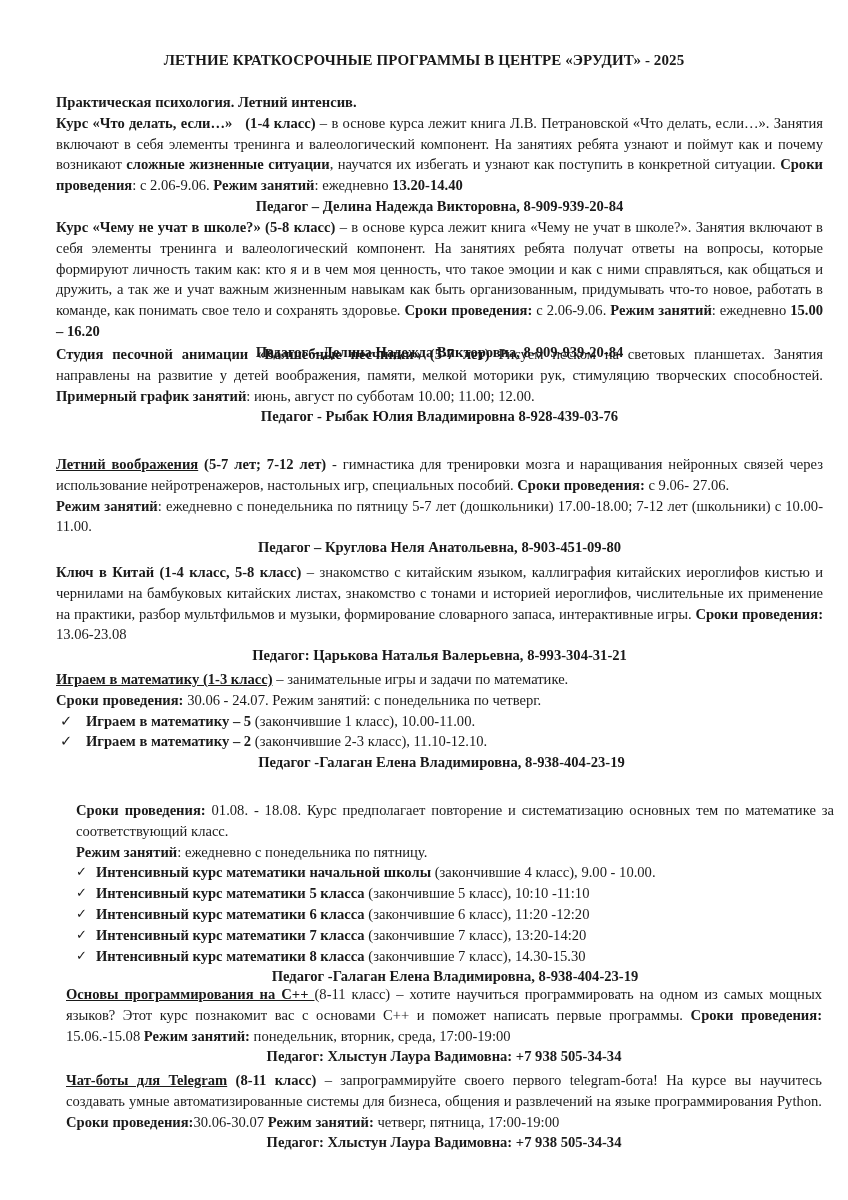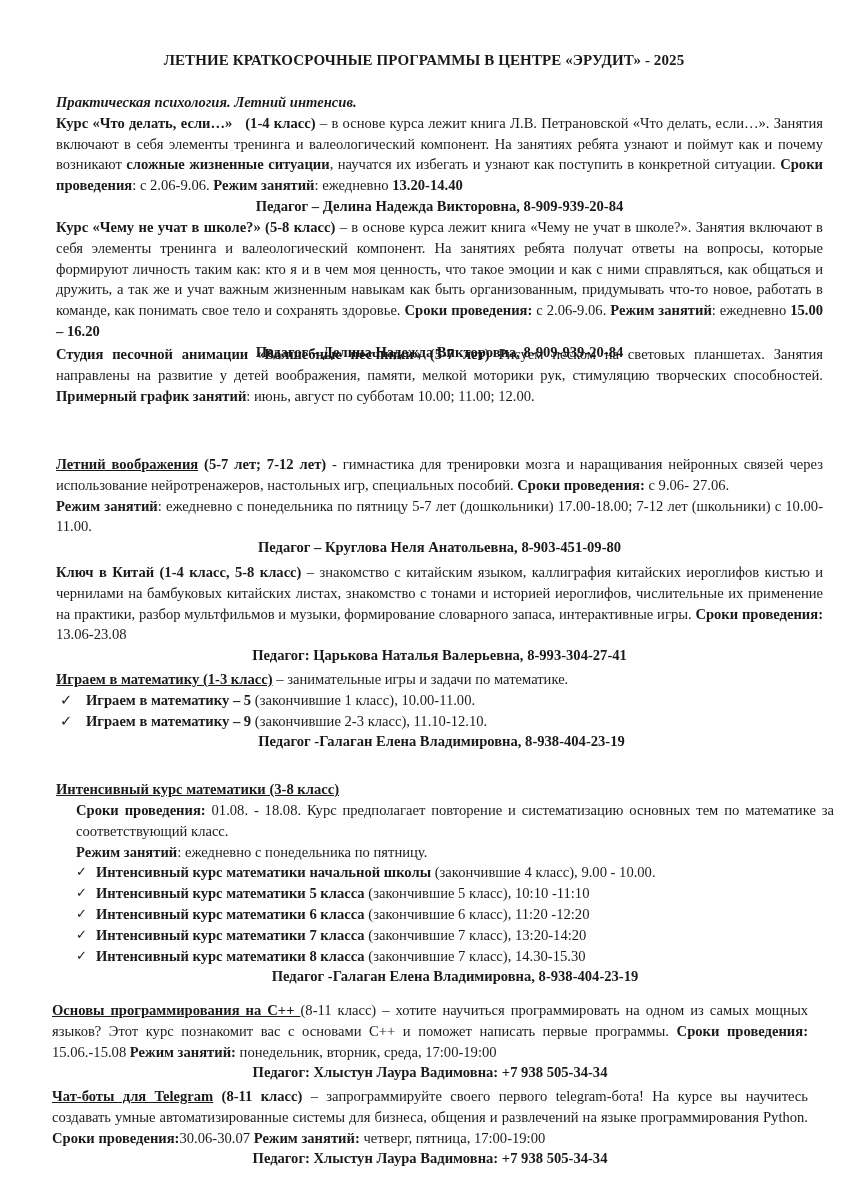--- a/index.html
+++ b/index.html
@@ -10,25 +10,25 @@
     font-size: 14.6px;
     line-height: 20.8px;
   }
   .page { position: relative; width: 848px; height: 1200px; }
   .title {
     position: absolute; top: 50px; left: 0; width: 848px;
     text-align: center; font-weight: bold; font-size: 15px; letter-spacing: 0.1px;
   }
   .block { position: absolute; left: 56px; width: 767px; text-align: justify; }
   .block.ind { left: 76px; width: 758px; }
-  .block.ind2 { left: 52px; width: 756px; margin-top: 16px; }
+  .block.ind2 { left: 66px; width: 756px; }
   p { margin: 0; }
   b { font-weight: bold; }
   .u { text-decoration: underline; font-weight: bold; }
-  .it { font-style: italic; font-weight: bold; }
+  .it { font-weight: bold; }
   .chk { display: block; padding-left: 30px; position: relative; text-align: left; }
   .chk .mark { position: absolute; left: 4px; top: 0; font-weight: normal; }
   .chk2 { display: block; padding-left: 20px; position: relative; text-align: left; }
   .chk2 .mark { position: absolute; left: 0; top: 0; font-size: 13px; }
   .teacher { font-weight: bold; text-align: center; }
   .ta-left { text-align: left; }
 </style>
 </head>
 <body>
 
@@ -49,55 +49,56 @@
     <p>
       <b>Курс «Чему не учат в школе?» (5-8 класс)</b><span> – в основе курса лежит книга «Чему не учат в школе?». Занятия включают в себя элементы тренинга и валеологический компонент. На занятиях ребята получат ответы на вопросы, которые формируют личность таким как: кто я и в чем моя ценность, что такое эмоции и как с ними справляться, как общаться и дружить, а так же и учат важным жизненным навыкам как быть организованным, придумывать что-то новое, работать в команде, как понимать свое тело и сохранять здоровье. </span><b>Сроки проведения:</b><span> с 2.06-9.06. </span><b>Режим занятий</b><span>: ежедневно </span><b>15.00 – 16.20</b>
     </p>
     <p class="teacher">Педагог – Делина Надежда Викторовна, 8-909-939-20-84</p>
   </div>
 
   <div class="block" style="top:344px">
     <p>
       <b>Студия песочной анимации «Волшебные песчинки» (5-7 лет)</b><span> Рисуем песком на световых планшетах. Занятия направлены на развитие у детей воображения, памяти, мелкой моторики рук, стимуляцию творческих способностей. </span><b>Примерный график занятий</b><span>: июнь, август по субботам 10.00; 11.00; 12.00.</span>
     </p>
+    <p class="teacher">Педагог - Рыбак Юлия Владимировна 8-928-439-03-76</p>
   </div>
 
   <div class="block" style="top:454px">
     <p>
       <span class="u">Летний воображения</span><b> (5-7 лет; 7-12 лет)</b><span> - гимнастика для тренировки мозга и наращивания нейронных связей через использование нейротренажеров, настольных игр, специальных пособий. </span><b>Сроки проведения:</b><span> с 9.06- 27.06.</span>
       <br><b>Режим занятий</b><span>: ежедневно с понедельника по пятницу 5-7 лет (дошкольники) 17.00-18.00; 7-12 лет (школьники) с 10.00-11.00.</span>
     </p>
     <p class="teacher">Педагог – Круглова Неля Анатольевна, 8-903-451-09-80</p>
   </div>
 
   <div class="block" style="top:562px">
     <p>
       <b>Ключ в Китай (1-4 класс, 5-8 класс)</b><span> – знакомство с китайским языком, каллиграфия китайских иероглифов кистью и чернилами на бамбуковых китайских листах, знакомство с тонами и историей иероглифов, числительные их применение на практики, разбор мультфильмов и музыки, формирование словарного запаса, интерактивные игры. </span><b>Сроки проведения:</b><span> 13.06-23.08</span>
     </p>
-    <p class="teacher">Педагог: Царькова Наталья Валерьевна, 8-993-304-27-41</p>
+    <p class="teacher">Педагог: Царькова Наталья Валерьевна, 8-993-304-31-21</p>
   </div>
 
   <div class="block" style="top:669px">
     <p class="ta-left">
       <span class="u">Играем в математику (1-3 класс)</span><span> – занимательные игры и задачи по математике.</span>
+    </p>
+    <p class="ta-left">
+      <b>Сроки проведения:</b><span> 30.06 - 24.07. Режим занятий: с понедельника по четверг.</span>
     </p>
     <p class="chk">
       <span class="mark">✓</span>
       <b>Играем в математику – 5</b><span> (закончившие 1 класс), 10.00-11.00.</span>
     </p>
     <p class="chk">
       <span class="mark">✓</span>
-      <b>Играем в математику – 9</b><span> (закончившие 2-3 класс), 11.10-12.10.</span>
+      <b>Играем в математику – 2</b><span> (закончившие 2-3 класс), 11.10-12.10.</span>
     </p>
     <p class="teacher" style="padding-left:4px">Педагог -Галаган Елена Владимировна, 8-938-404-23-19</p>
   </div>
 
-  <div class="block" style="top:779px">
-    <p class="ta-left"><span class="u">Интенсивный курс математики (3-8 класс)</span></p>
-  </div>
   <div class="block ind" style="top:800px">
     <p>
       <b>Сроки проведения:</b><span> 01.08. - 18.08. Курс предполагает повторение и систематизацию основных тем по математике за соответствующий класс.</span>
     </p>
     <p class="ta-left">
       <b>Режим занятий</b><span>: ежедневно с понедельника по пятницу.</span>
     </p>
     <p class="chk2">
       <span class="mark">✓</span>
       <b>Интенсивный курс математики начальной школы</b><span> (закончившие 4 класс), 9.00 - 10.00.</span>

